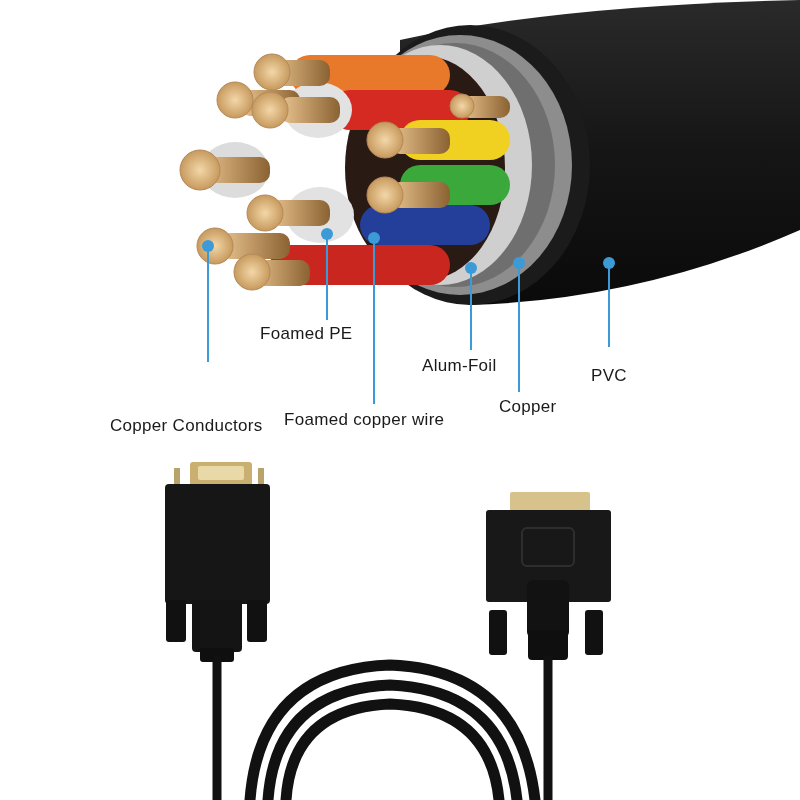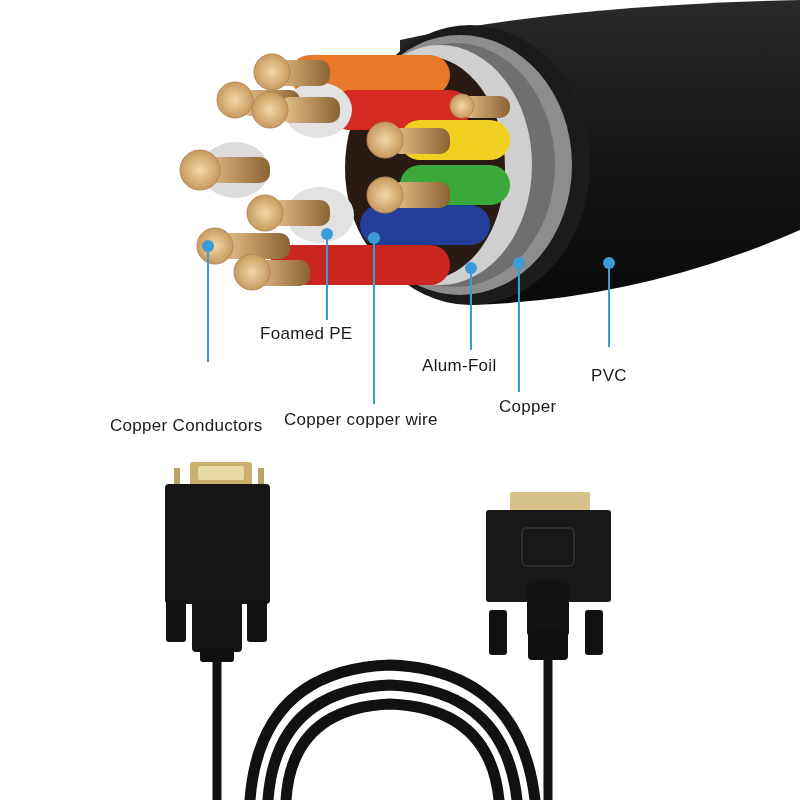--- a/index.html
+++ b/index.html
@@ -121,17 +121,17 @@
   <div class="leader" style="left:373px;top:238px;height:166px;"></div>
   <div class="dot" style="left:465px;top:262px;"></div>
   <div class="leader" style="left:470px;top:268px;height:82px;"></div>
   <div class="dot" style="left:513px;top:257px;"></div>
   <div class="leader" style="left:518px;top:263px;height:129px;"></div>
   <div class="dot" style="left:603px;top:257px;"></div>
   <div class="leader" style="left:608px;top:263px;height:84px;"></div>
 
   <div class="label" style="left:110px;top:368px;margin-top:48px;">Copper Conductors</div>
   <div class="label" style="left:260px;top:324px;">Foamed PE</div>
-  <div class="label" style="left:284px;top:410px;">Copper copper wire</div>
+  <div class="label" style="left:284px;top:410px;">Foamed copper wire</div>
   <div class="label" style="left:422px;top:356px;">Alum-Foil</div>
   <div class="label" style="left:499px;top:397px;">Copper</div>
   <div class="label" style="left:591px;top:366px;">PVC</div>
 </div>
 
 </body></html>

